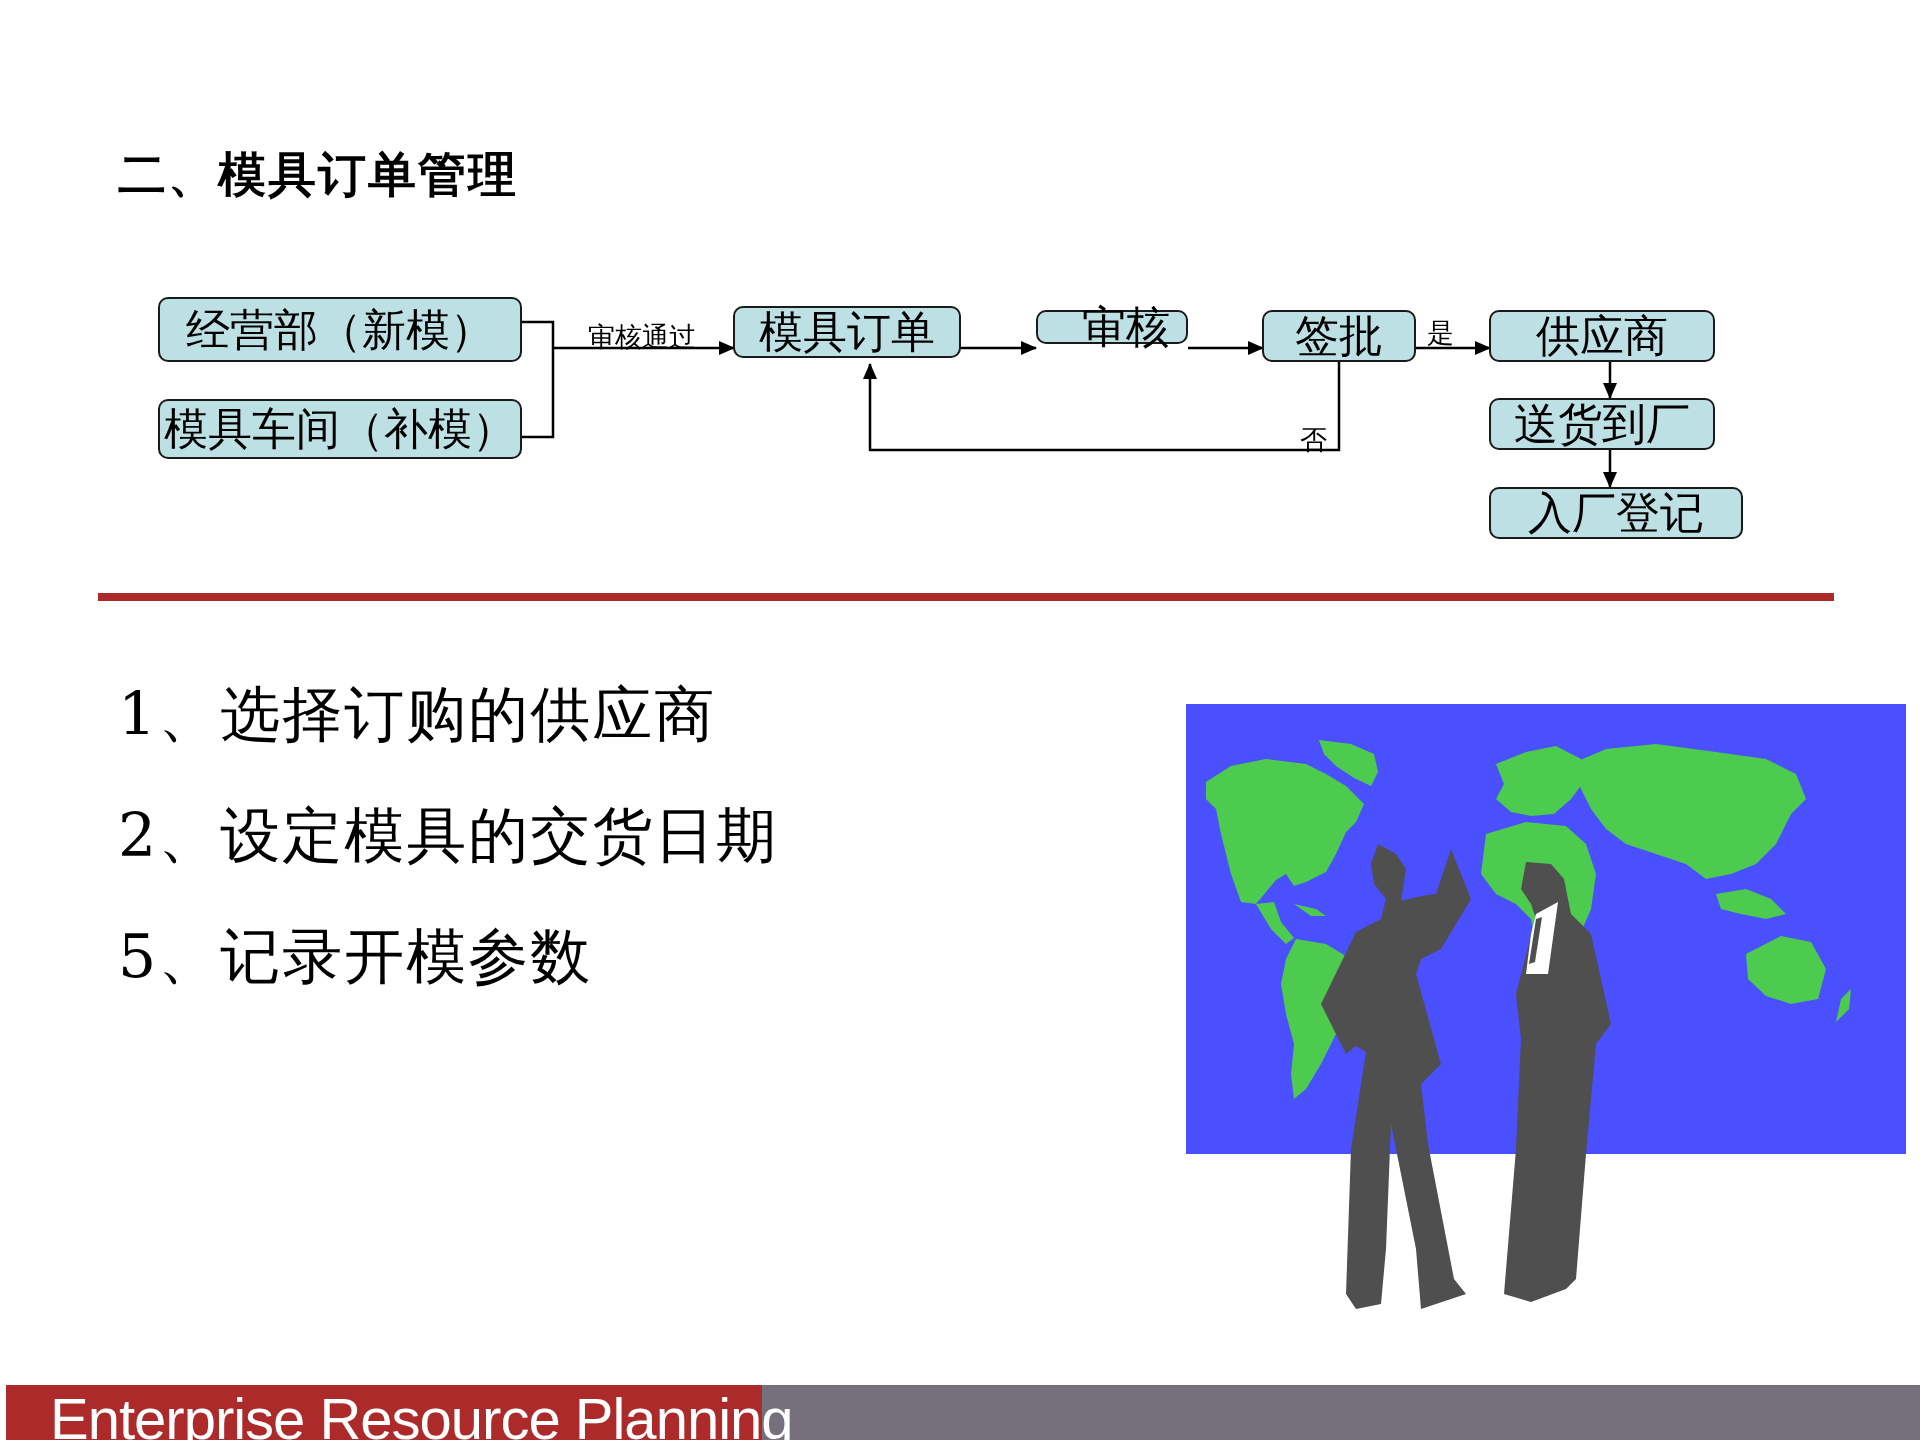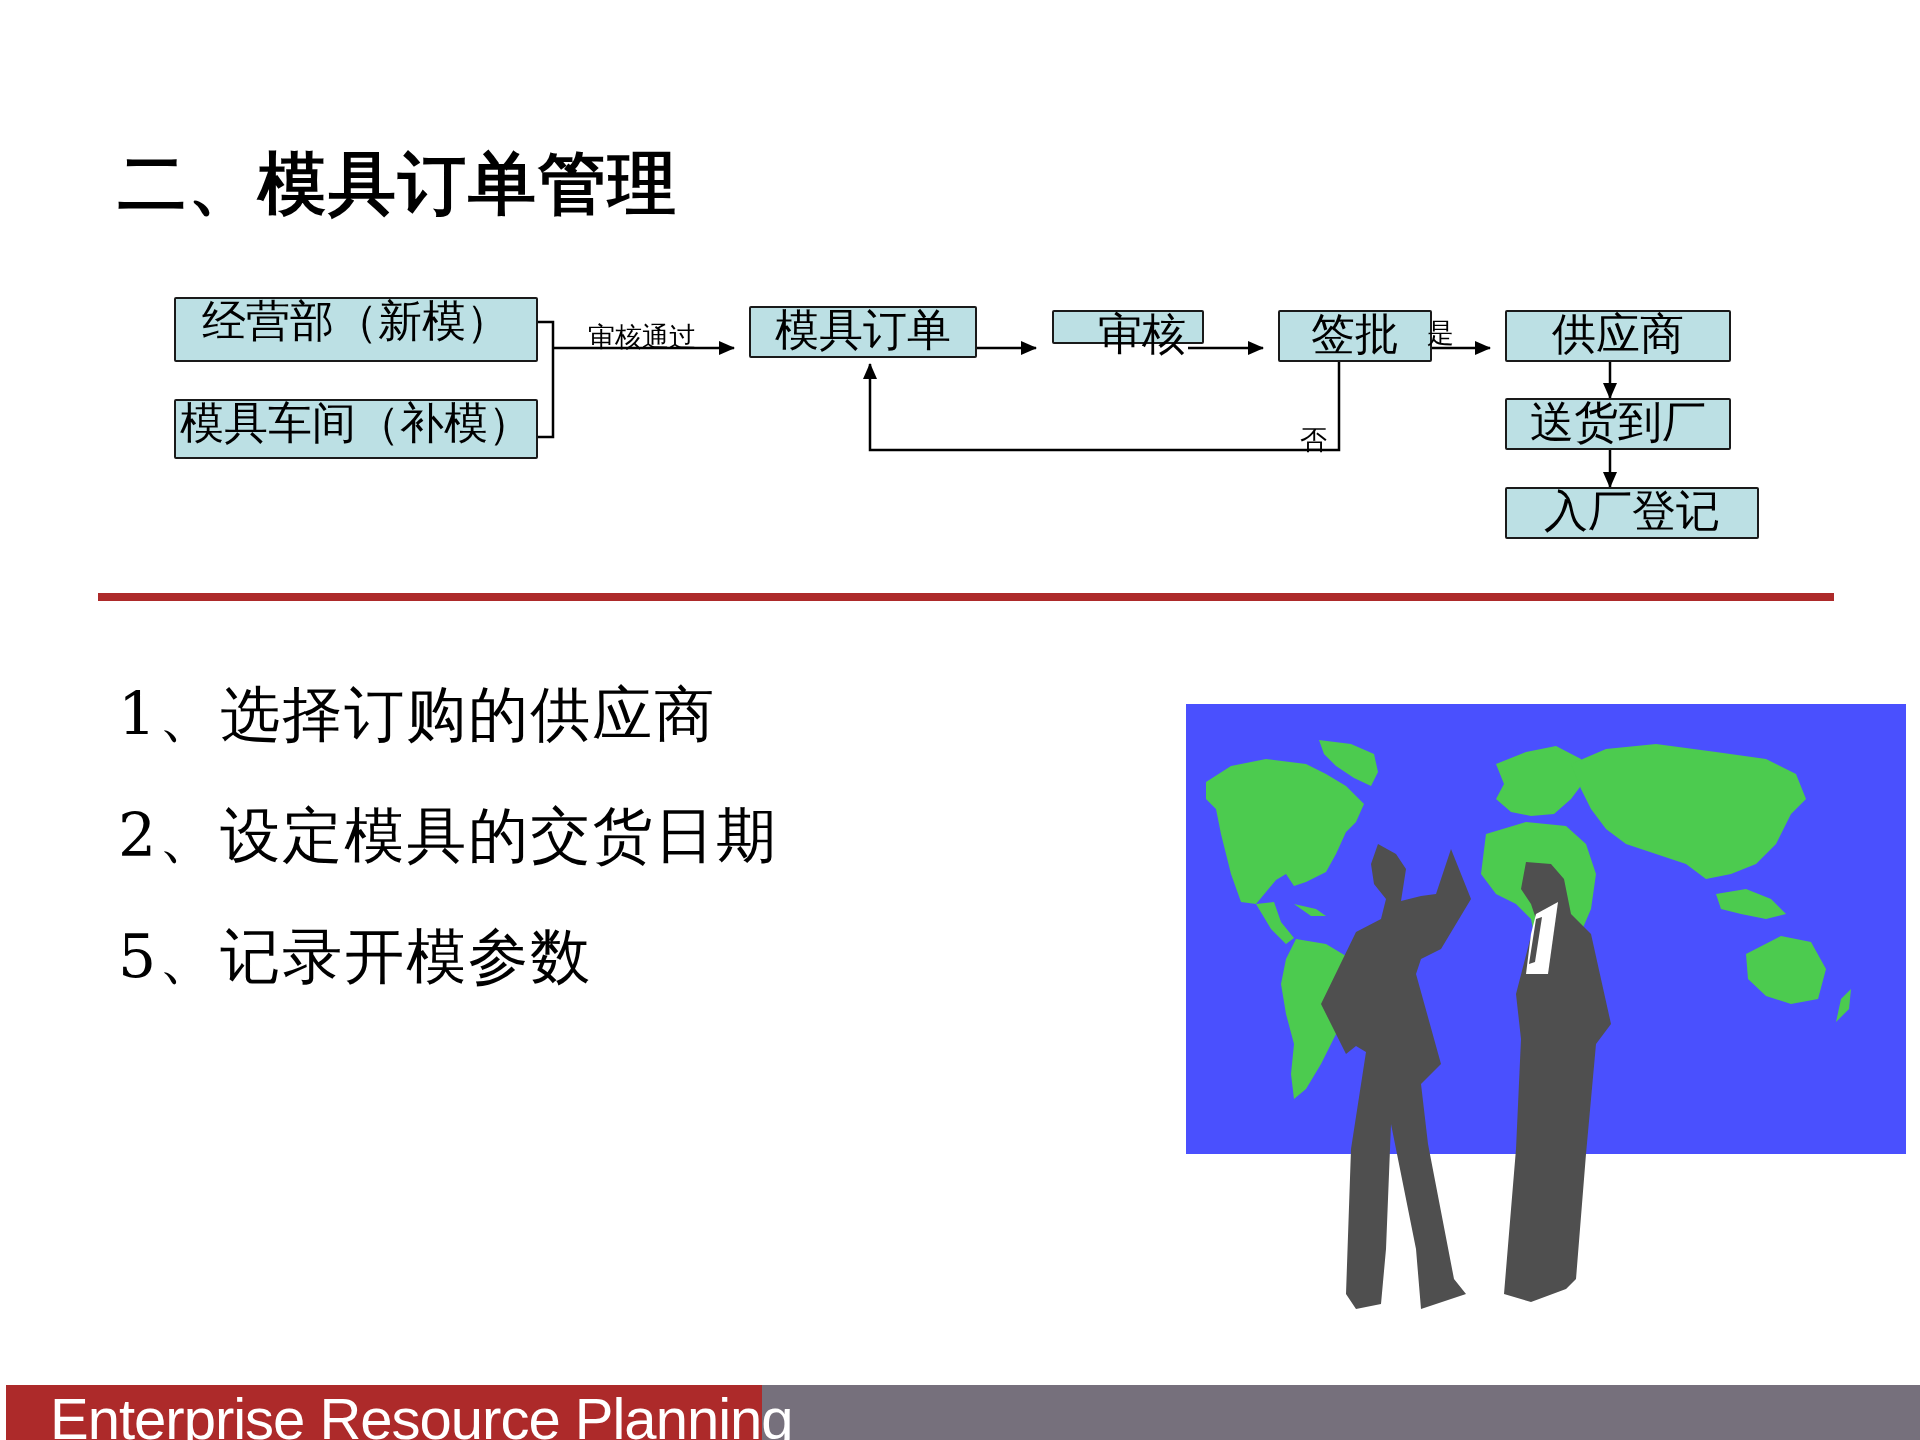--- a/index.html
+++ b/index.html
@@ -1,22 +1,22 @@
 <!DOCTYPE html>
 <html><head>
 <meta charset="utf-8">
 <style>
   html, body { margin:0; padding:0; }
   body { width:1920px; height:1440px; position:relative; background:#ffffff; overflow:hidden;
          font-family:"DejaVu Serif","Liberation Serif",serif; color:#000; }
   .title { position:absolute; left:118px; top:150px; font-family:"DejaVu Sans","Liberation Sans",sans-serif;
-           font-weight:bold; font-size:68px; letter-spacing:2px; line-height:1;text-align:center; }
-  .box { position:absolute; background:#bce0e4; border:2px solid #1a1a1a; border-radius:2px;
-         box-sizing:border-box; display:flex; justify-content:center;
-         font-size:44px; line-height:1; white-space:nowrap; overflow:visible;margin-left:16px; }
+           font-weight:bold; font-size:48px; letter-spacing:2px; line-height:1;text-align:center; }
+  .box { position:absolute; background:#bce0e4; border:2px solid #1a1a1a; border-radius:10px;
+         box-sizing:border-box; display:flex; align-items:center; justify-content:center;
+         font-size:44px; line-height:1; white-space:nowrap; overflow:visible; }
   .edge-label { position:absolute; font-size:27px; line-height:1; white-space:nowrap; }
   svg.flow { position:absolute; left:0; top:0; width:1920px; height:600px; pointer-events:none; }
   .divider { position:absolute; left:98px; top:593px; width:1736px; height:8px; background:#ad2a2a; }
   .list { position:absolute; left:118px; top:684px; margin:0; padding:0; list-style:none; }
   .list li { font-size:60px; line-height:1; height:121px; white-space:nowrap; letter-spacing:2px; }
   .illustration { position:absolute; left:1186px; top:704px; width:720px; height:610px; }
   .footer-left { position:absolute; left:6px; top:1385px; width:756px; height:55px; background:#ad2a2a; }
   .footer-text { position:absolute; left:50px; top:1390px; font-family:"Liberation Sans","DejaVu Sans",sans-serif;
                  font-size:58px; color:#ffffff; line-height:1; white-space:nowrap; letter-spacing:-1px;text-align:right; }
   .footer-right { position:absolute; left:762px; top:1385px; width:1158px; height:55px; background:#76707c; }

